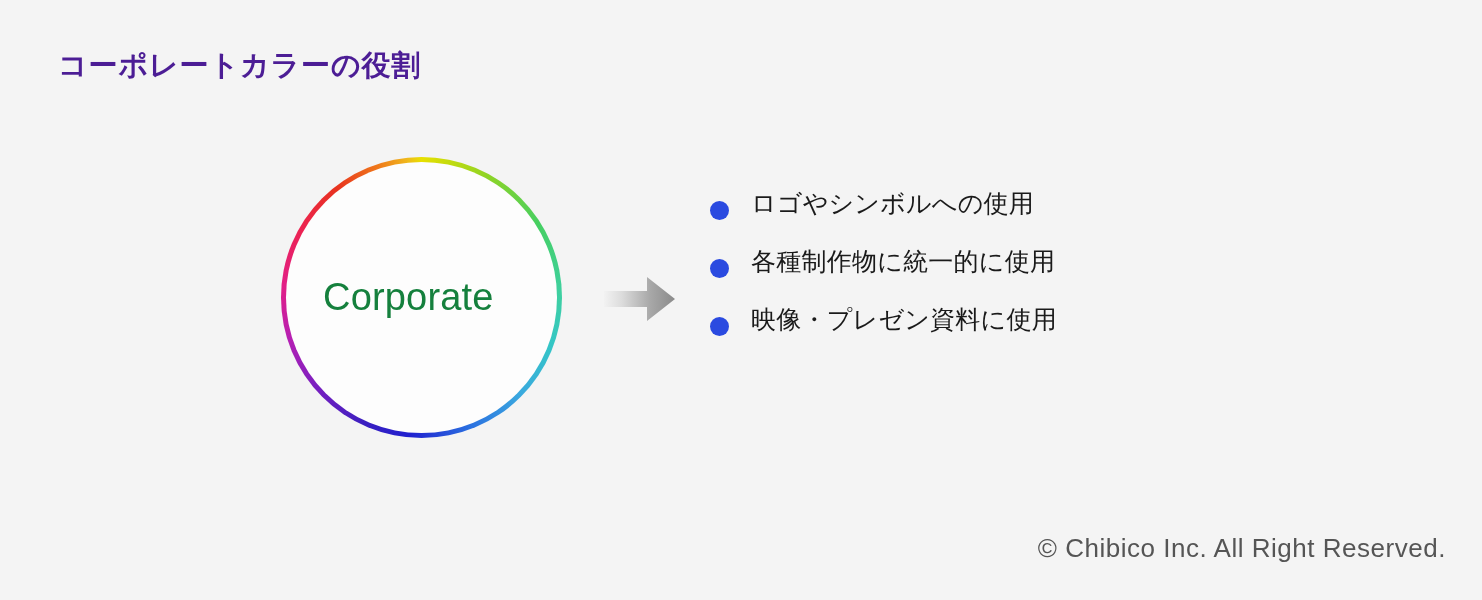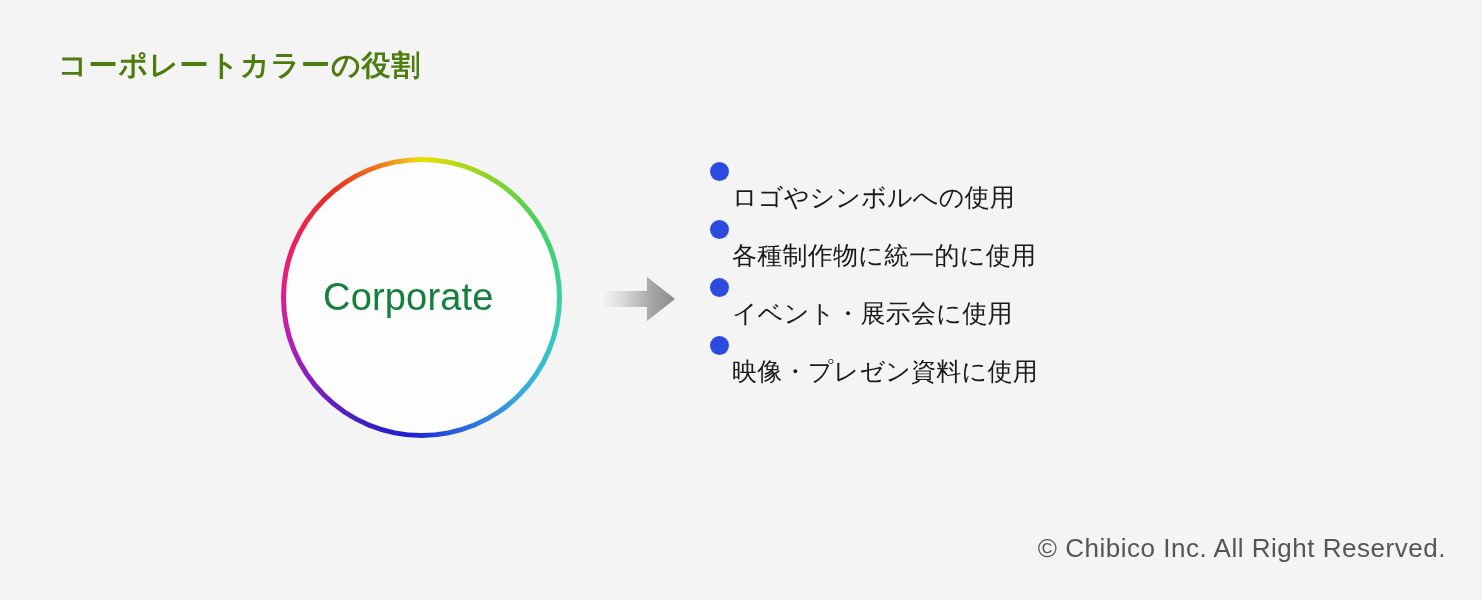--- a/index.html
+++ b/index.html
@@ -23,21 +23,21 @@
   }
 
   
   .page-title {
     position: absolute;
     left: 58px;
     top: 46px;
     font-size: 29px;
     font-weight: 700;
     letter-spacing: 0.03em;
-    color: #4d7c0f;
+    color: #4c1d95;
     line-height: 1.35;
     white-space: nowrap;
   }
 
   
   .wheel-wrap {
     position: absolute;
     left: 281px;
     top: 157px;
     width: 281px;
@@ -106,23 +106,22 @@
 
   
   .bullet-list {
     position: absolute;
     left: 710px;
     top: 162px;
     width: 560px;
   }
   .bullet-item {
     display: flex;
-    align-items: flex-start;
+    align-items: flex-end;
     height: 58px;
-    flex-direction: column;
   }
   .bullet-dot {
     width: 19px;
     height: 19px;
     border-radius: 50%;
     background: #2a4ae0;
     flex: 0 0 auto;
   }
   .bullet-text {
     margin-left: 22px;
@@ -178,23 +177,19 @@
     <div class="bullet-item">
       <span class="bullet-dot"></span>
       <span class="bullet-text">ロゴやシンボルへの使用</span>
     </div>
     <div class="bullet-item">
       <span class="bullet-dot"></span>
       <span class="bullet-text">各種制作物に統一的に使用</span>
     </div>
     <div class="bullet-item">
       <span class="bullet-dot"></span>
-      <span class="bullet-text">イベント・展示会に使用</span>
-    </div>
-    <div class="bullet-item">
-      <span class="bullet-dot"></span>
       <span class="bullet-text">映像・プレゼン資料に使用</span>
     </div>
   </div>
 
   <div class="footer-copyright">© Chibico Inc. All Right Reserved.</div>
 
 </div>
 
 </body></html>

